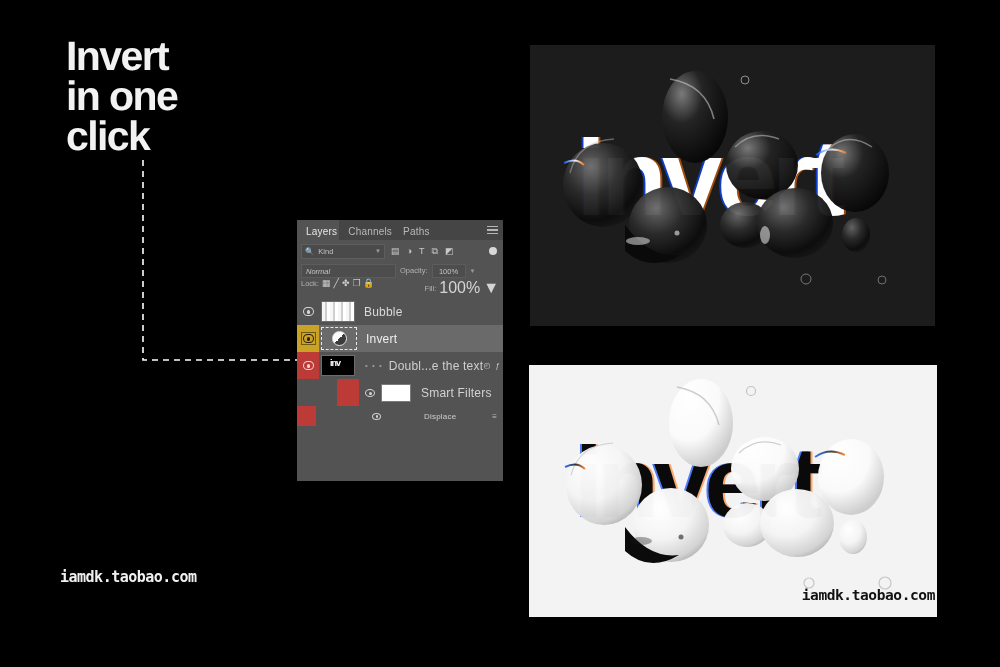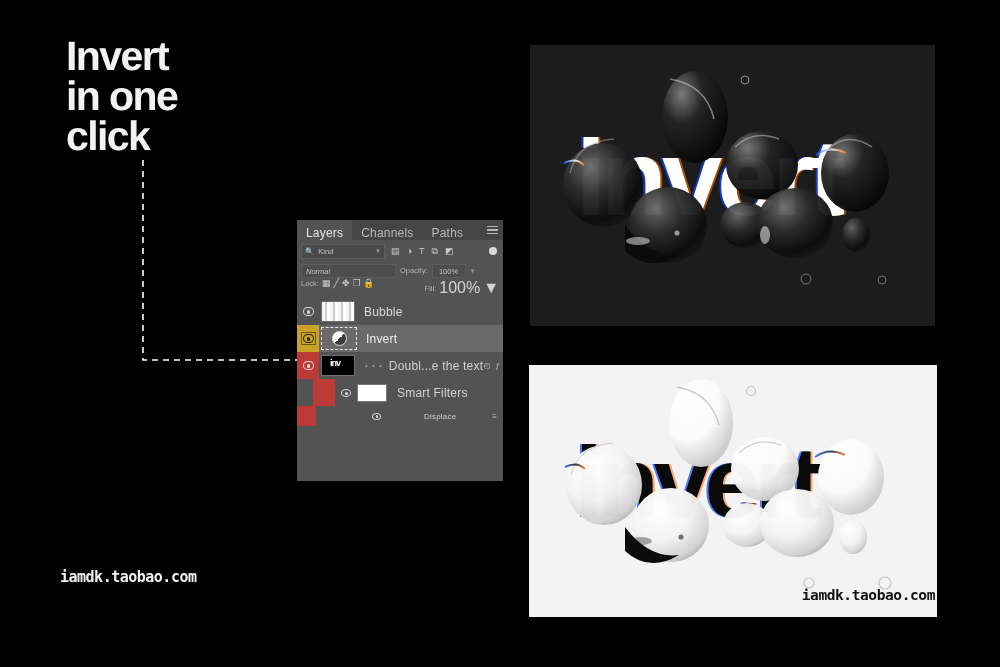--- a/index.html
+++ b/index.html
@@ -33,21 +33,21 @@
   .ps-panel {
     position: absolute; left: 297px; top: 220px;
     width: 206px; height: 261px;
     background: #535353;
     font-family: "Liberation Sans", sans-serif;
     color: #d4d4d4;
     overflow: hidden;
     filter: blur(0.45px);
   }
   .ps-tabs { display: flex; height: 20px; background: #454545; align-items: stretch; position: relative; }
-  .ps-tab { font-size: 12px; color: #b9b9b9; padding: 6px 9px 0 9px; background: #454545; letter-spacing: .2px; }
+  .ps-tab { font-size: 10px; color: #b9b9b9; padding: 6px 2px 0 9px; background: #454545; letter-spacing: .2px; }
   .ps-tab.active { background: #535353; color: #e6e6e6; }
   .ps-tab-menu { position: absolute; right: 5px; top: 6px; width: 11px; height: 8px; }
   .ps-tab-menu i { display:block; height:1.4px; background:#b5b5b5; margin-bottom:2px; }
 
   .ps-filter { height: 22px; display: flex; align-items: center; padding: 0 4px; gap: 4px; }
   .ps-kind {
     flex: 0 0 84px; height: 15px; background: #4a4a4a; border: 1px solid #5e5e5e;
     display: flex; align-items: center; gap: 4px; padding: 0 3px; font-size: 7.5px; color: #c2c2c2;
   }
   .ps-kind .caret { margin-left: auto; font-size: 6px; color: #9a9a9a; }
@@ -90,21 +90,21 @@
   .row-double .eyecol { background: #bc3b36; }
   .row-double .eye { border-color: #f0d4d2; }
   .row-double .eye::after { background: #f0d4d2; }
   .row-double .thumb { background: #000; position: relative; overflow: hidden; }
   .row-double .thumb .mini { position: absolute; left: 8px; top: 2px; color: #fff; font-size: 9px; font-weight: bold; letter-spacing: -1px; }
   .row-double .dots { font-size: 8px; color: #9c9c9c; margin-left: 10px; letter-spacing: 1px; }
   .row-double .name { margin-left: 6px; color: #cfcfcf; }
   .row-double .badges { margin-left: auto; display: flex; align-items: center; gap: 5px; padding-right: 3px; }
   .row-double .badges .b { font-size: 8px; color: #c6c6c6; }
 
-  .row-smart { padding-left: 16px; }
+  .row-smart { padding-left: 16px; margin-left: 24px; }
   .row-smart .eyecol { width: 22px; background: #bc3b36; height: 100%; }
   .row-smart .ind { width: 22px; display: flex; align-items: center; justify-content: center; }
   .row-smart .eye2 { width: 10px; height: 8px; border-radius: 50%; border: 1.2px solid #d6d6d6; position: relative; }
   .row-smart .eye2::after { content:""; position:absolute; left:3px; top:2px; width:3px;height:3px;border-radius:50%;background:#d6d6d6; }
   .row-smart .thumb2 { width: 30px; height: 18px; background: #ffffff; border: 1px solid #7a7a7a; }
   .row-smart .name { margin-left: 10px; color: #d2d2d2; }
 
   .row-displace { height: 20px; gap: 36px; }
   .row-displace .eyecol { width: 22px; background: #bc3b36; height: 100%; }
   .row-displace .ind2 { width: 38px; display: flex; align-items: center; justify-content: flex-end; padding-right: 4px; }

